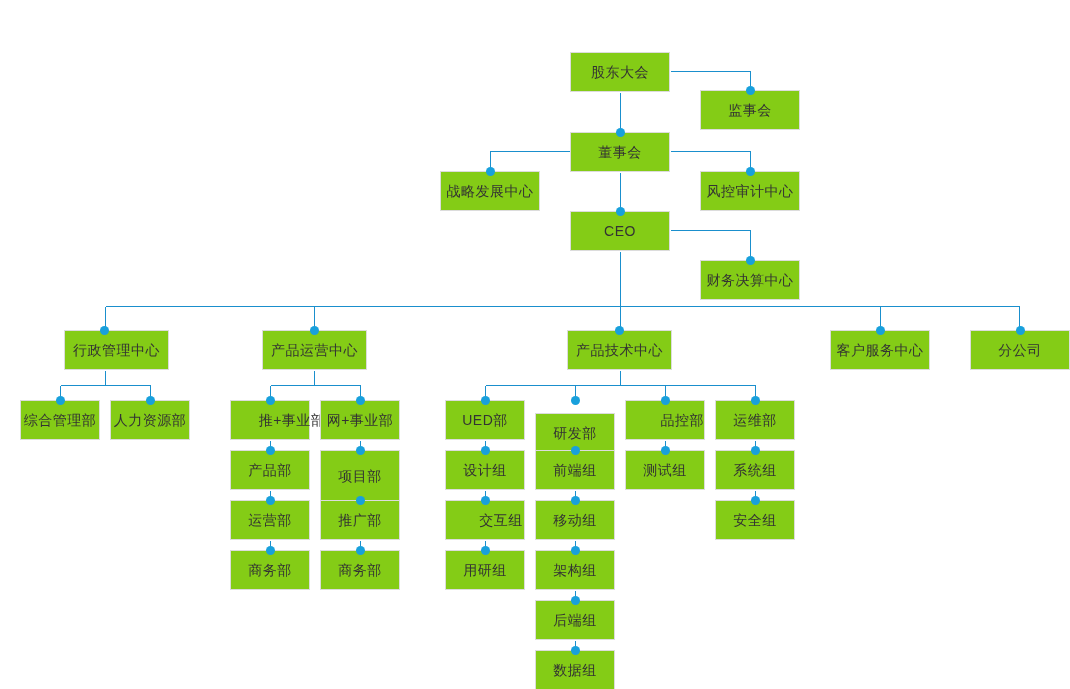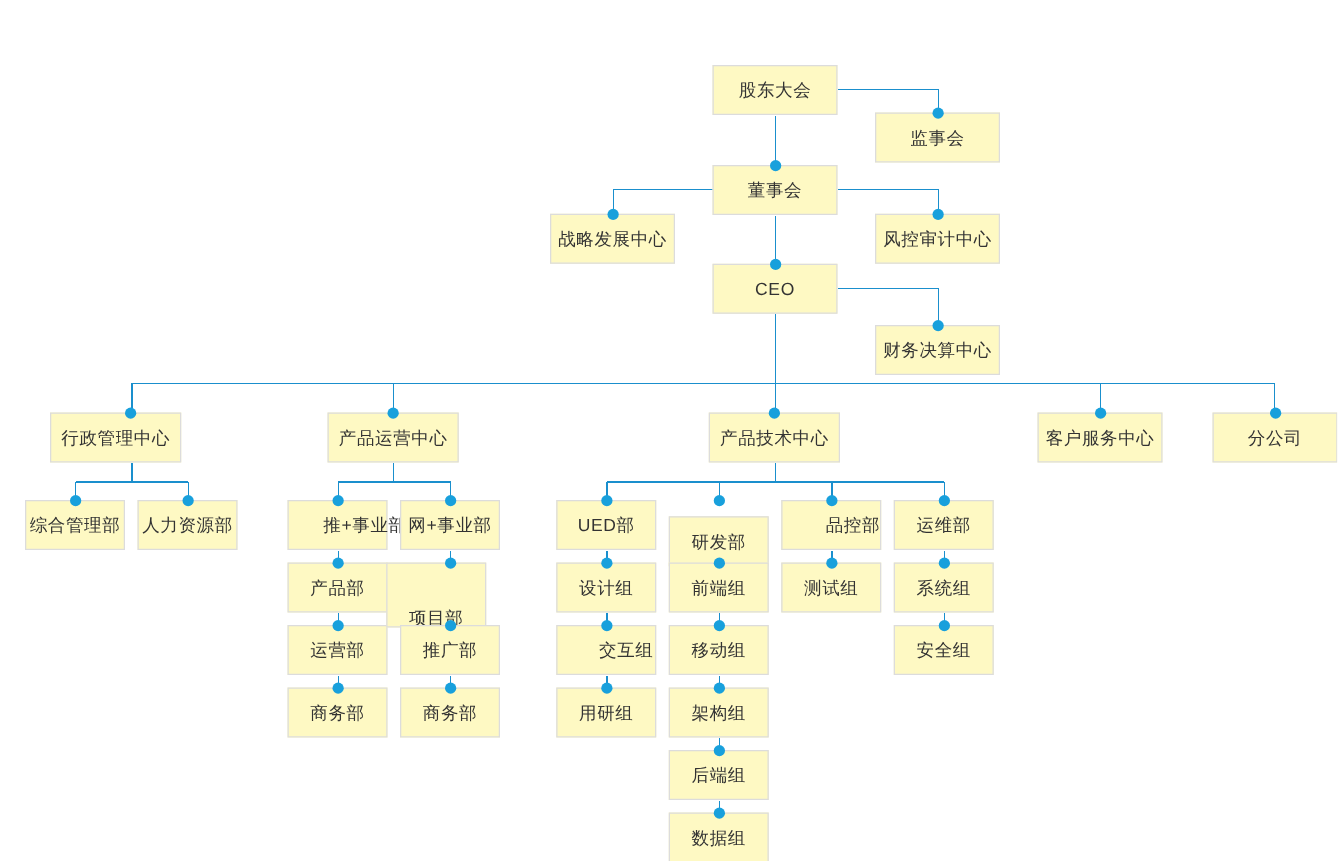--- a/index.html
+++ b/index.html
@@ -23,21 +23,21 @@
     left: 0;
     top: 0;
     width: 1070px;
     height: 689px;
     pointer-events: none;
   }
   .node {
     position: absolute;
     box-sizing: border-box;
     border: 1px solid #dcdcdc;
-    background: #fef9c3;
+    background: #84cc16;
     color: #333333;
     font-size: 14px;
     line-height: 1;
     display: flex;
     align-items: center;
     justify-content: center;
     text-align: center;
     white-space: nowrap;
     letter-spacing: 0.5px;
   }
@@ -123,21 +123,21 @@
       </div>
       <div class="dot" style="left: 745.5px; top: 166.5px; background: rgb(24, 160, 220);"></div>
       <div class="node" style="left: 570px; top: 211px; width: 100px; height: 40px;">
         <span class="node-label">CEO</span>
       </div>
       <div class="dot" style="left: 615.5px; top: 206.5px; background: rgb(24, 160, 220);"></div>
       <div class="node" style="left: 700px; top: 260px; width: 100px; height: 40px;">
         <span class="node-label">财务决算中心</span>
       </div>
       <div class="dot" style="left: 745.5px; top: 255.5px; background: rgb(24, 160, 220);"></div>
-      <div class="node" style="left: 40px; top: 330px; width: 105px; height: 40px; text-align: center;">
+      <div class="node" style="left: 64px; top: 330px; width: 105px; height: 40px; text-align: center;">
         <span class="node-label">行政管理中心</span>
       </div>
       <div class="dot" style="left: 100px; top: 325.5px; background: rgb(24, 160, 220);"></div>
       <div class="node" style="left: 262px; top: 330px; width: 105px; height: 40px;">
         <span class="node-label">产品运营中心</span>
       </div>
       <div class="dot" style="left: 310px; top: 325.5px; background: rgb(24, 160, 220);"></div>
       <div class="node" style="left: 567px; top: 330px; width: 105px; height: 40px;">
         <span class="node-label">产品技术中心</span>
       </div>
@@ -171,21 +171,21 @@
       </div>
       <div class="dot" style="left: 265.5px; top: 495.5px; background: rgb(24, 160, 220);"></div>
       <div class="node" style="left: 230px; top: 550px; width: 80px; height: 40px;">
         <span class="node-label">商务部</span>
       </div>
       <div class="dot" style="left: 265.5px; top: 545.5px; background: rgb(24, 160, 220);"></div>
       <div class="node" style="left: 320px; top: 400px; width: 80px; height: 40px;">
         <span class="node-label">网+事业部</span>
       </div>
       <div class="dot" style="left: 355.5px; top: 395.5px; background: rgb(24, 160, 220);"></div>
-      <div class="node" style="left: 309px; top: 450px; width: 80px; height: 52px; align-items: flex-end;">
+      <div class="node" style="left: 320px; top: 450px; width: 80px; height: 52px;">
         <span class="node-label">项目部</span>
       </div>
       <div class="dot" style="left: 355.5px; top: 445.5px; background: rgb(24, 160, 220);"></div>
       <div class="node" style="left: 320px; top: 500px; width: 80px; height: 40px;">
         <span class="node-label">推广部</span>
       </div>
       <div class="dot" style="left: 355.5px; top: 495.5px; background: rgb(24, 160, 220);"></div>
       <div class="node" style="left: 320px; top: 550px; width: 80px; height: 40px;">
         <span class="node-label">商务部</span>
       </div>

